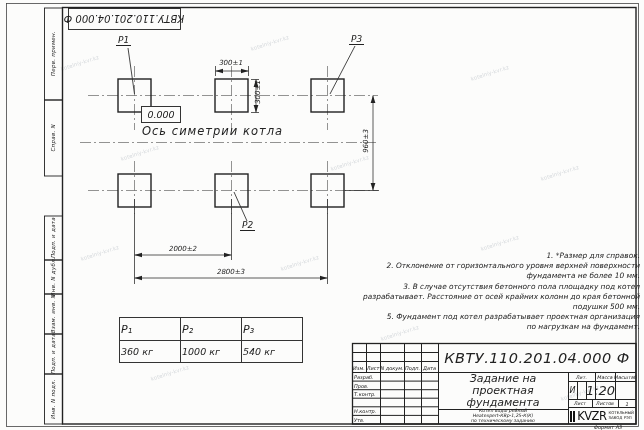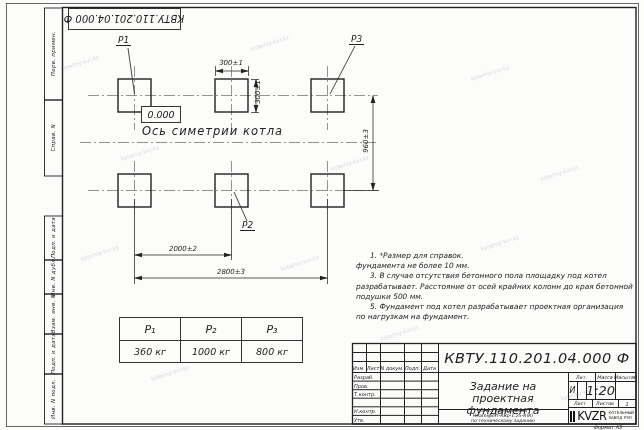--- a/index.html
+++ b/index.html
@@ -9,24 +9,24 @@
   .t{position:absolute;font-style:italic;color:#222;white-space:nowrap;}
   .ctr{display:flex;align-items:center;justify-content:center;text-align:center;}
   .vbox{position:absolute;display:flex;align-items:center;justify-content:center;}
   .vtext{writing-mode:vertical-rl;transform:rotate(180deg);font-style:italic;
          font-size:5.5px;color:#222;letter-spacing:0.3px;white-space:nowrap;}
   .plabel{font-size:9px;border-bottom:1px solid #222;padding:0 2px 0 2px;}
   .dim{font-size:7px;}
   .vdim{transform:rotate(-90deg);}
   .elev{border:1px solid #333;font-size:9.5px;background:#fcfcfb;}
   .notes{position:absolute;left:356px;top:251px;width:284px;font-size:7.4px;
-         font-style:italic;line-height:10.2px;color:#222;}
+         font-style:italic;line-height:10.2px;color:#222;text-align:right;}
   .notes .ind{text-indent:14px;}
   table.loads{position:absolute;left:119px;top:317px;border-collapse:collapse;}
-  table.loads td{border:1px solid #333;width:58px;text-align:center;font-style:italic;}
+  table.loads td{border:1px solid #333;width:58px;font-style:italic;}
   table.loads tr.hd td{height:20px;font-size:11px;}
   table.loads tr.vl td{height:19px;font-size:9.5px;}
   .tb-small{font-size:5px;}
   .logo-wrap{position:absolute;left:570px;top:409px;width:64px;height:14px;
              display:flex;align-items:center;gap:2px;}
   .logo-bars{width:7px;height:11px;background:repeating-linear-gradient(90deg,#111 0 1.6px,#fcfcfb 1.6px 3.2px);}
   .logo-text{font-weight:normal;font-size:11.5px;color:#111;letter-spacing:-0.5px;font-style:normal;}
   .company{font-size:3.9px;line-height:4.6px;font-style:normal;color:#222;}
   .wm{position:absolute;font-size:5.5px;color:#8a94a0;opacity:0.33;
       transform:rotate(-18deg);font-style:normal;white-space:nowrap;}
@@ -176,46 +176,47 @@
   <div class="t dim ctr vdim" style="left:242px;top:88px;width:32px">300±1</div>
   <div class="t dim ctr vdim" style="left:350px;top:137px;width:32px">960±3</div>
   <div class="t dim ctr" style="left:163px;top:245px;width:40px">2000±2</div>
   <div class="t dim ctr" style="left:211px;top:268px;width:40px">2800±3</div>
 
   <div class="t elev ctr" style="left:141px;top:106px;width:38px;height:15px">0.000</div>
   <div class="t" style="left:142px;top:124px;font-size:11.5px;letter-spacing:1px">Ось симетрии котла</div>
 
   <div class="notes">
     <div class="ind">1. *Размер для справок.</div>
+    <div class="ind">2. Отклонение от горизонтального уровня верхней поверхности</div>
     <div>фундамента не более 10 мм.</div>
     <div class="ind">3. В случае отсутствия бетонного пола площадку под котел</div>
     <div>разрабатывает. Расстояние от осей крайних колонн до края бетонной</div>
     <div>подушки 500 мм.</div>
     <div class="ind">5. Фундамент под котел разрабатывает проектная организация</div>
     <div>по нагрузкам на фундамент.</div>
   </div>
 
   <table class="loads">
     <tbody>
         <tr class="hd">
       <td>Р₁</td>
       <td>Р₂</td>
       <td>Р₃</td>
     </tr>
     <tr class="vl">
       <td>360 кг</td>
       <td>1000 кг</td>
-      <td>800 кг</td>
+      <td>540 кг</td>
     </tr>
   </tbody>
     </table>
 
   <div class="t ctr" style="left:440px;top:346px;width:194px;height:24px;font-size:14.5px;letter-spacing:0.5px">КВТУ.110.201.04.000  Ф</div>
 
-  <div class="t ctr" style="left:438px;top:374px;width:130px;height:50px;font-size:11px;line-height:12px;flex-direction:column">
+  <div class="t ctr" style="left:438px;top:374px;width:130px;height:34px;font-size:11px;line-height:12px;flex-direction:column">
     <div>Задание на</div>
     <div>проектная</div>
     <div>фундамента</div>
   </div>
 
   <div class="t ctr" style="left:438px;top:409.5px;width:130px;height:14px;font-size:4.6px;line-height:4.9px;flex-direction:column">
     <div>Котел водогрейный</div>
     <div>Heatexpert-КВр-1,25-К(К)</div>
     <div>по техническому заданию</div>
   </div>

